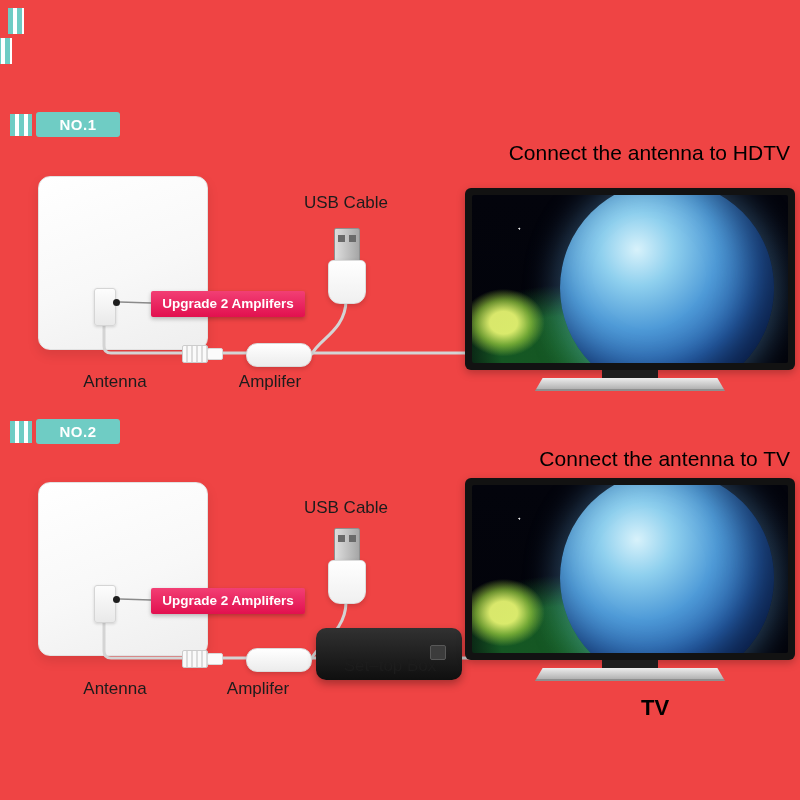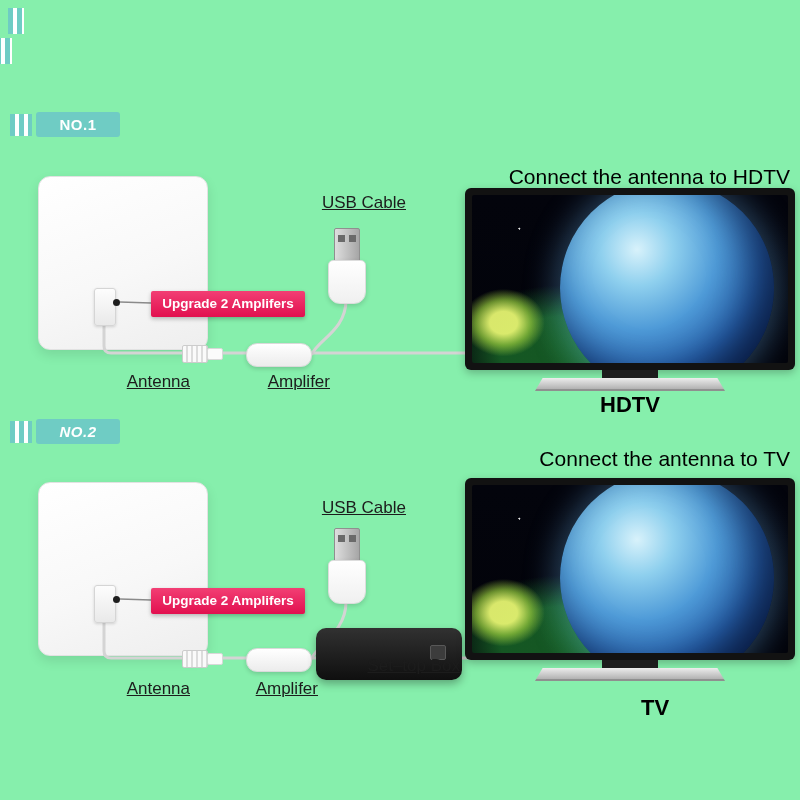--- a/index.html
+++ b/index.html
@@ -1,35 +1,35 @@
 <!DOCTYPE html>
 <html><head>
 <meta charset="utf-8">
 <style>
   html,body{margin:0;padding:0;background:#fff;}
   .canvas{
-    position:relative;width:800px;height:800px;background:#86efac;overflow:hidden;
+    position:relative;width:800px;height:800px;background:#ef4444;overflow:hidden;
     font-family:"Liberation Sans", sans-serif;color:#111;
   }
   .abs{position:absolute;}
   
   .stripe-icon{
     background:repeating-linear-gradient(90deg,#6fccc4 0 5px,#ffffff 5px 9px);
   }
   
   .no-badge{
     background:#6fccc4;color:#fff;font-weight:bold;font-size:15px;
     width:84px;height:25px;line-height:25px;text-align:center;border-radius:3px;
     letter-spacing:.5px;
   }
   .heading{
     right:10px;text-align:right;font-size:21px;font-weight:500;color:#000;width:500px;
   }
   .label{
-    font-size:17px;color:#1c1c1c;text-align:right;text-decoration:underline;
+    font-size:17px;color:#1c1c1c;text-align:center;
   }
   .tv-caption{
     font-size:22px;font-weight:600;color:#000;text-align:center;width:200px;
   }
   
   .panel{
     width:168px;height:172px;border-radius:12px;
     background:linear-gradient(160deg,#ffffff 0%,#f8f8f8 55%,#eeeeee 100%);
     border:1px solid #e2e2e2;
     box-shadow:0 5px 12px rgba(0,0,0,.10);
@@ -117,26 +117,26 @@
 </head>
 <body>
 
 <div class="canvas">
 
   <div class="abs stripe-icon" style="left:8px;top:8px;width:16px;height:26px;"></div>
   <div class="abs stripe-icon" style="left:-4px;top:38px;width:16px;height:26px;"></div>
 
   <div class="abs stripe-icon" style="left:10px;top:114px;width:22px;height:22px;"></div>
   <div class="abs no-badge" style="left:36px;top:112px;">NO.1</div>
-  <div class="abs heading" style="top:141px;margin-top:24px;">Connect the antenna to HDTV</div>
+  <div class="abs heading" style="top:141px;">Connect the antenna to HDTV</div>
 
   <div class="abs panel" style="left:38px;top:176px;"></div>
 
   <div class="abs stripe-icon" style="left:10px;top:421px;width:22px;height:22px;"></div>
-  <div class="abs no-badge" style="left:36px;top:419px;font-style:italic;">NO.2</div>
+  <div class="abs no-badge" style="left:36px;top:419px;">NO.2</div>
   <div class="abs heading" style="top:447px;">Connect the antenna to TV</div>
   <div class="abs panel" style="left:38px;top:482px;"></div>
 
   <svg class="wires" width="800" height="800">
 
     <path d="M 104 310 L 104 346 Q 104 353 111 353 L 472 353" fill="none" stroke="#d4d4d4" stroke-width="3" stroke-linecap="round"></path>
 
     <path d="M 346 300 C 346 330, 318 340, 312 354" fill="none" stroke="#d4d4d4" stroke-width="3" stroke-linecap="round"></path>
 
     <path d="M 120 302 L 151 303" fill="none" stroke="#8a8a8a" stroke-width="1.5"></path>
@@ -166,21 +166,20 @@
   <div class="abs label" style="left:40px;top:372px;width:150px;">Antenna</div>
   <div class="abs label" style="left:210px;top:372px;width:120px;">Amplifer</div>
 
   <div class="abs tv" style="left:465px;top:188px;">
     <div class="screen">
       <div class="planet"></div>
     </div>
   </div>
   <div class="abs stand-neck" style="left:602px;top:370px;"></div>
   <div class="abs stand-base" style="left:535px;top:378px;"></div>
-  <div class="abs tv-caption" style="left:530px;top:392px;">HDTV</div>
 
   <div class="abs ant-conn" style="left:94px;top:585px;"></div>
   <div class="abs dot" style="left:113px;top:596px;"></div>
   <div class="abs badge-red" style="left:151px;top:588px;">Upgrade 2 Amplifers</div>
 
   <div class="abs joint-a" style="left:182px;top:650px;"></div>
   <div class="abs joint-b" style="left:207px;top:653px;"></div>
   <div class="abs amp" style="left:246px;top:648px;"></div>
 
   <div class="abs label" style="left:286px;top:498px;width:120px;">USB Cable</div>

